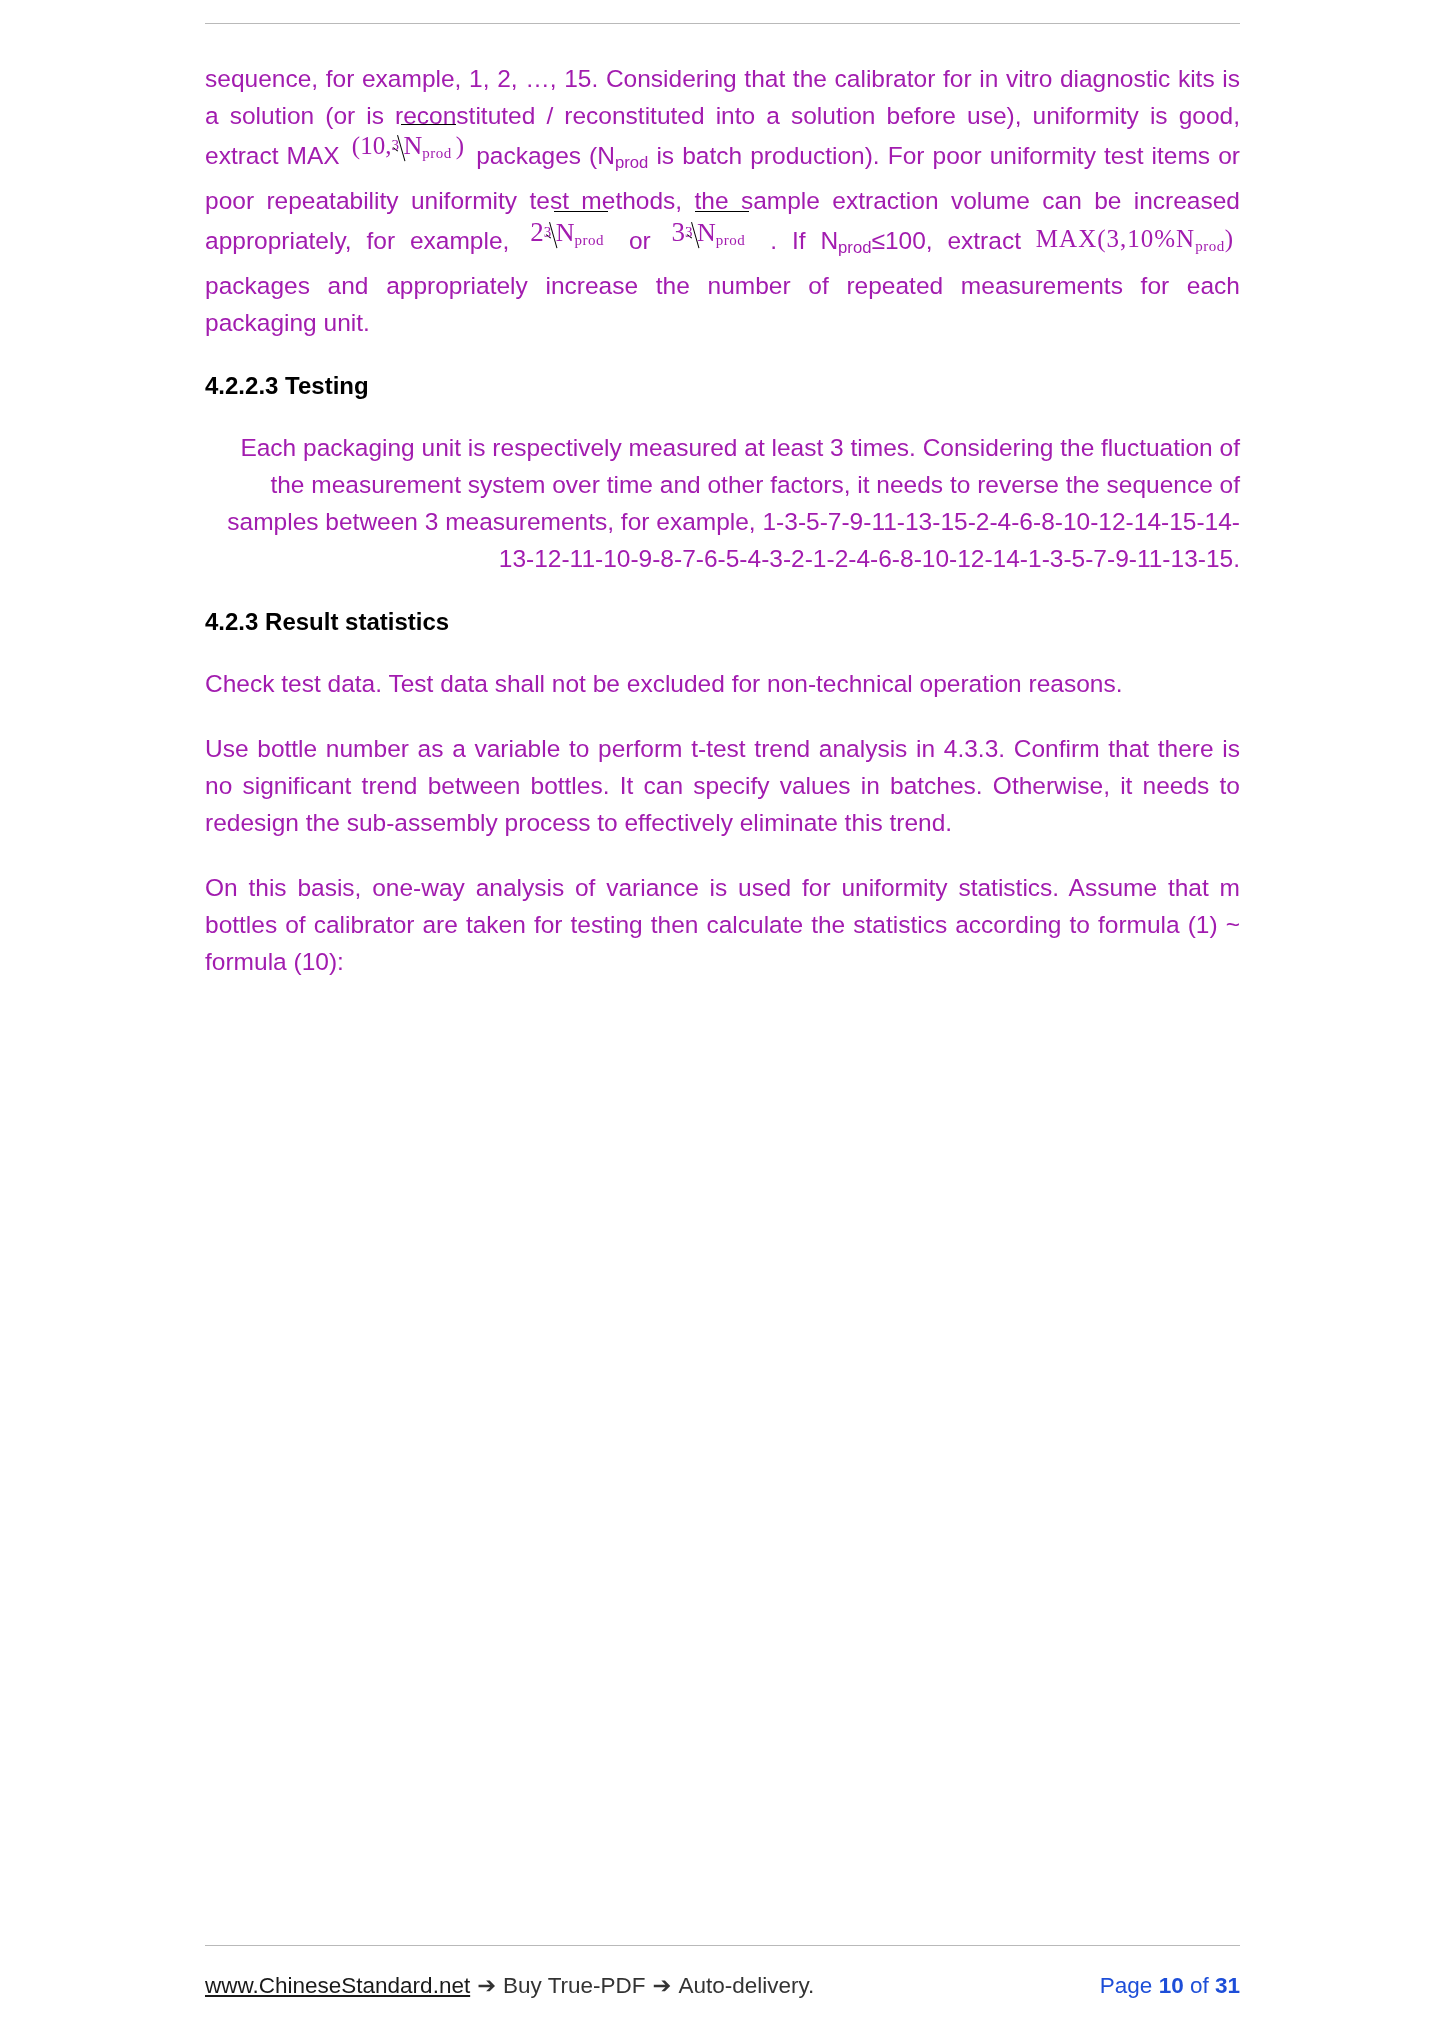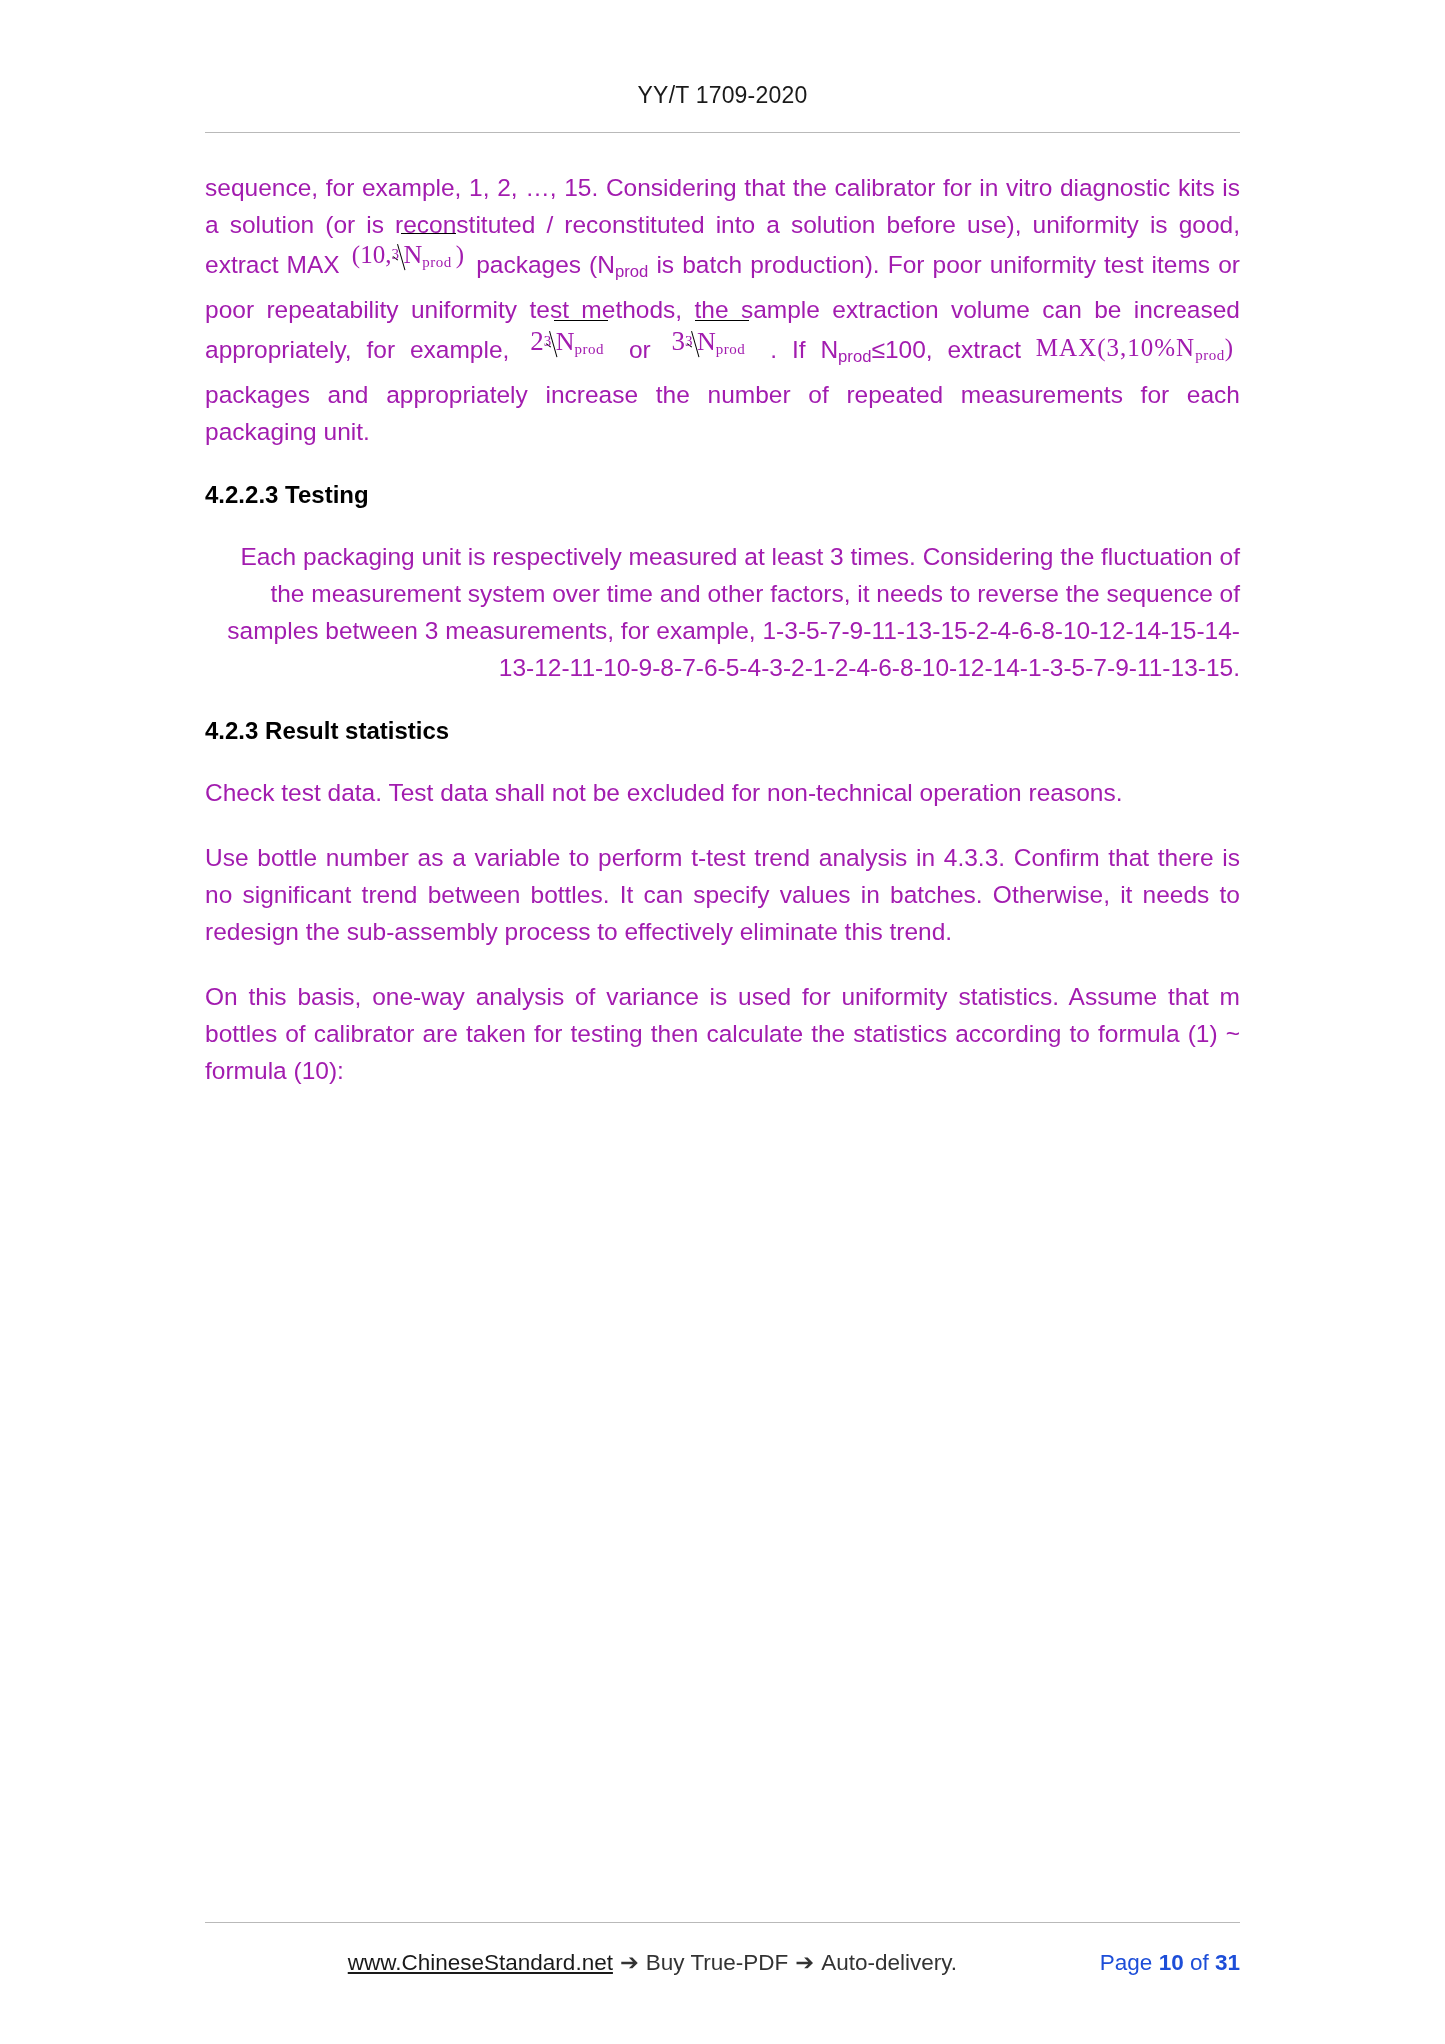--- a/index.html
+++ b/index.html
@@ -147,21 +147,20 @@
   }
   .footer-rule {
     border-top: 1px solid #b9b9b9;
     margin-bottom: 26px;
   }
   .footer-row {
     display: flex;
     align-items: baseline;
     font-size: 22.5px;
     color: #333;
-    text-align: center;
   }
   .footer-left {
     flex: 1;
     white-space: nowrap;
   }
   .footer-left .lnk {
     color: #1a1a1a;
     text-decoration: underline;
   }
   .arrow { margin: 0 7px; }
@@ -169,23 +168,20 @@
     white-space: nowrap;
     color: #1d4ed8;
   }
   .pg-num { font-weight: bold; }
 </style>
 </head>
 <body>
 
 <div class="page">
 
-  <div class="header">
-    <span>YY/T 1709-2020</span>
-  </div>
   <div class="header-rule"></div>
 
   <div class="content">
 
     <p>
       <span>sequence, for example, 1, 2, …, 15. Considering that the calibrator for in vitro diagnostic kits is a solution (or is reconstituted / reconstituted into a solution before use), uniformity is good, extract MAX</span>
       <span class="inline-formula-1 math">
         <span class="mser" style="font-size:25px;">(</span><span class="mser" style="font-size:25px;">10,</span><span class="rad-wrap"><span class="sq"><span class="idxnum">3</span></span><span class="rad-body"><span class="mser">N</span><span class="mathsub">prod</span></span></span><span class="mser" style="font-size:25px;">)</span>
       </span>
       <span><span>packages (N</span><sub>prod</sub></span>

